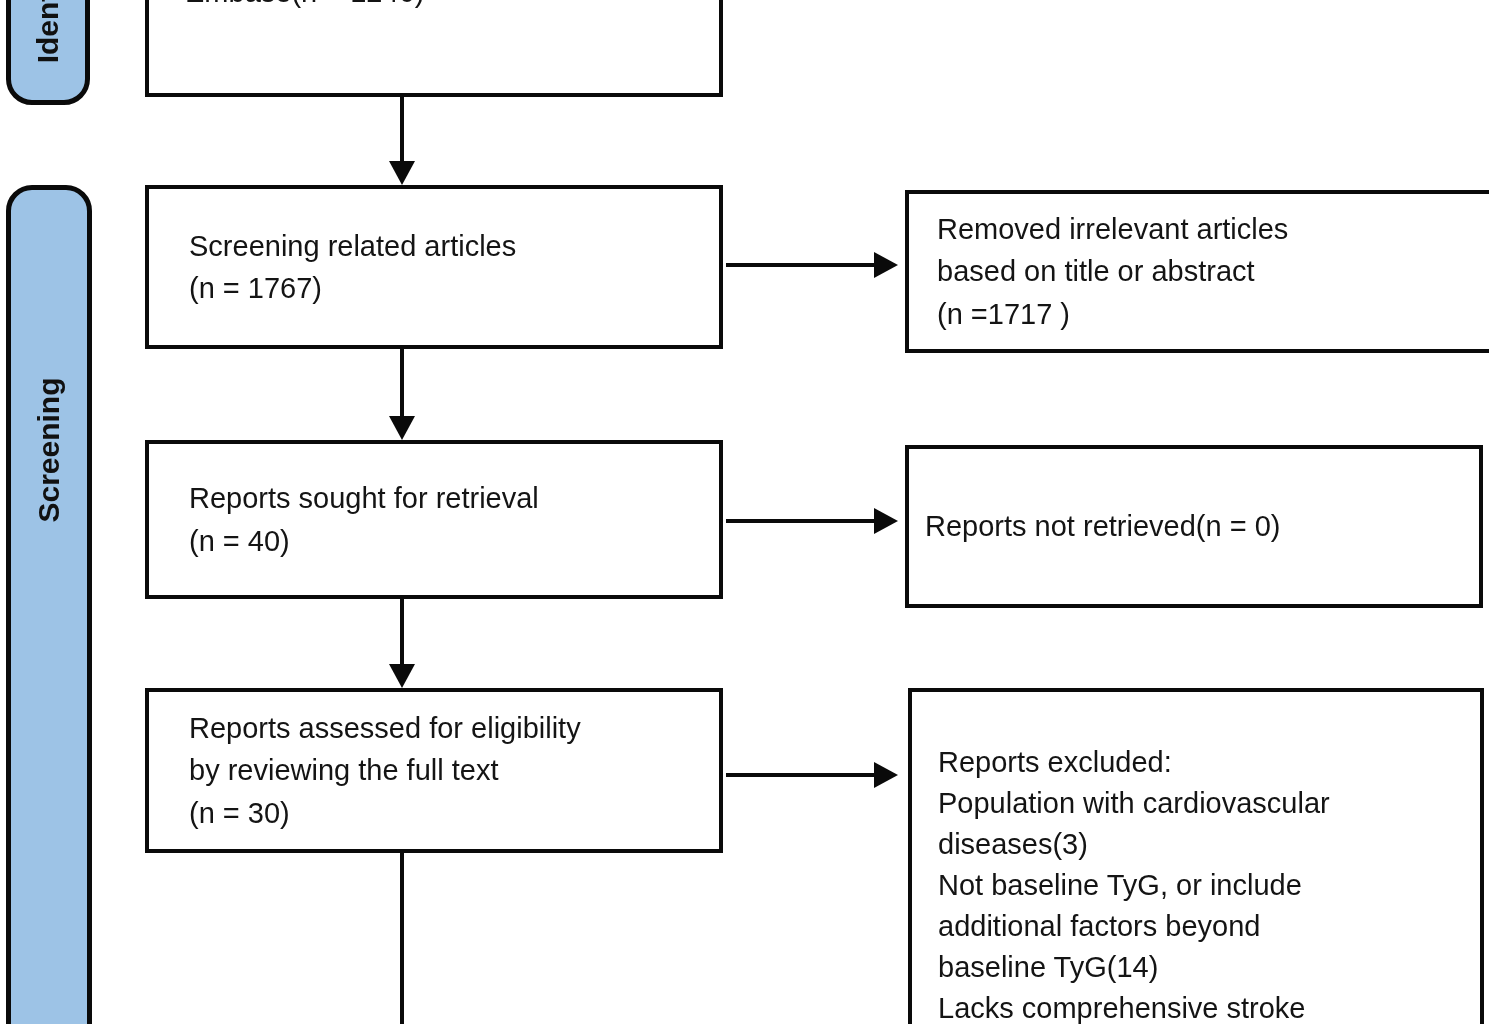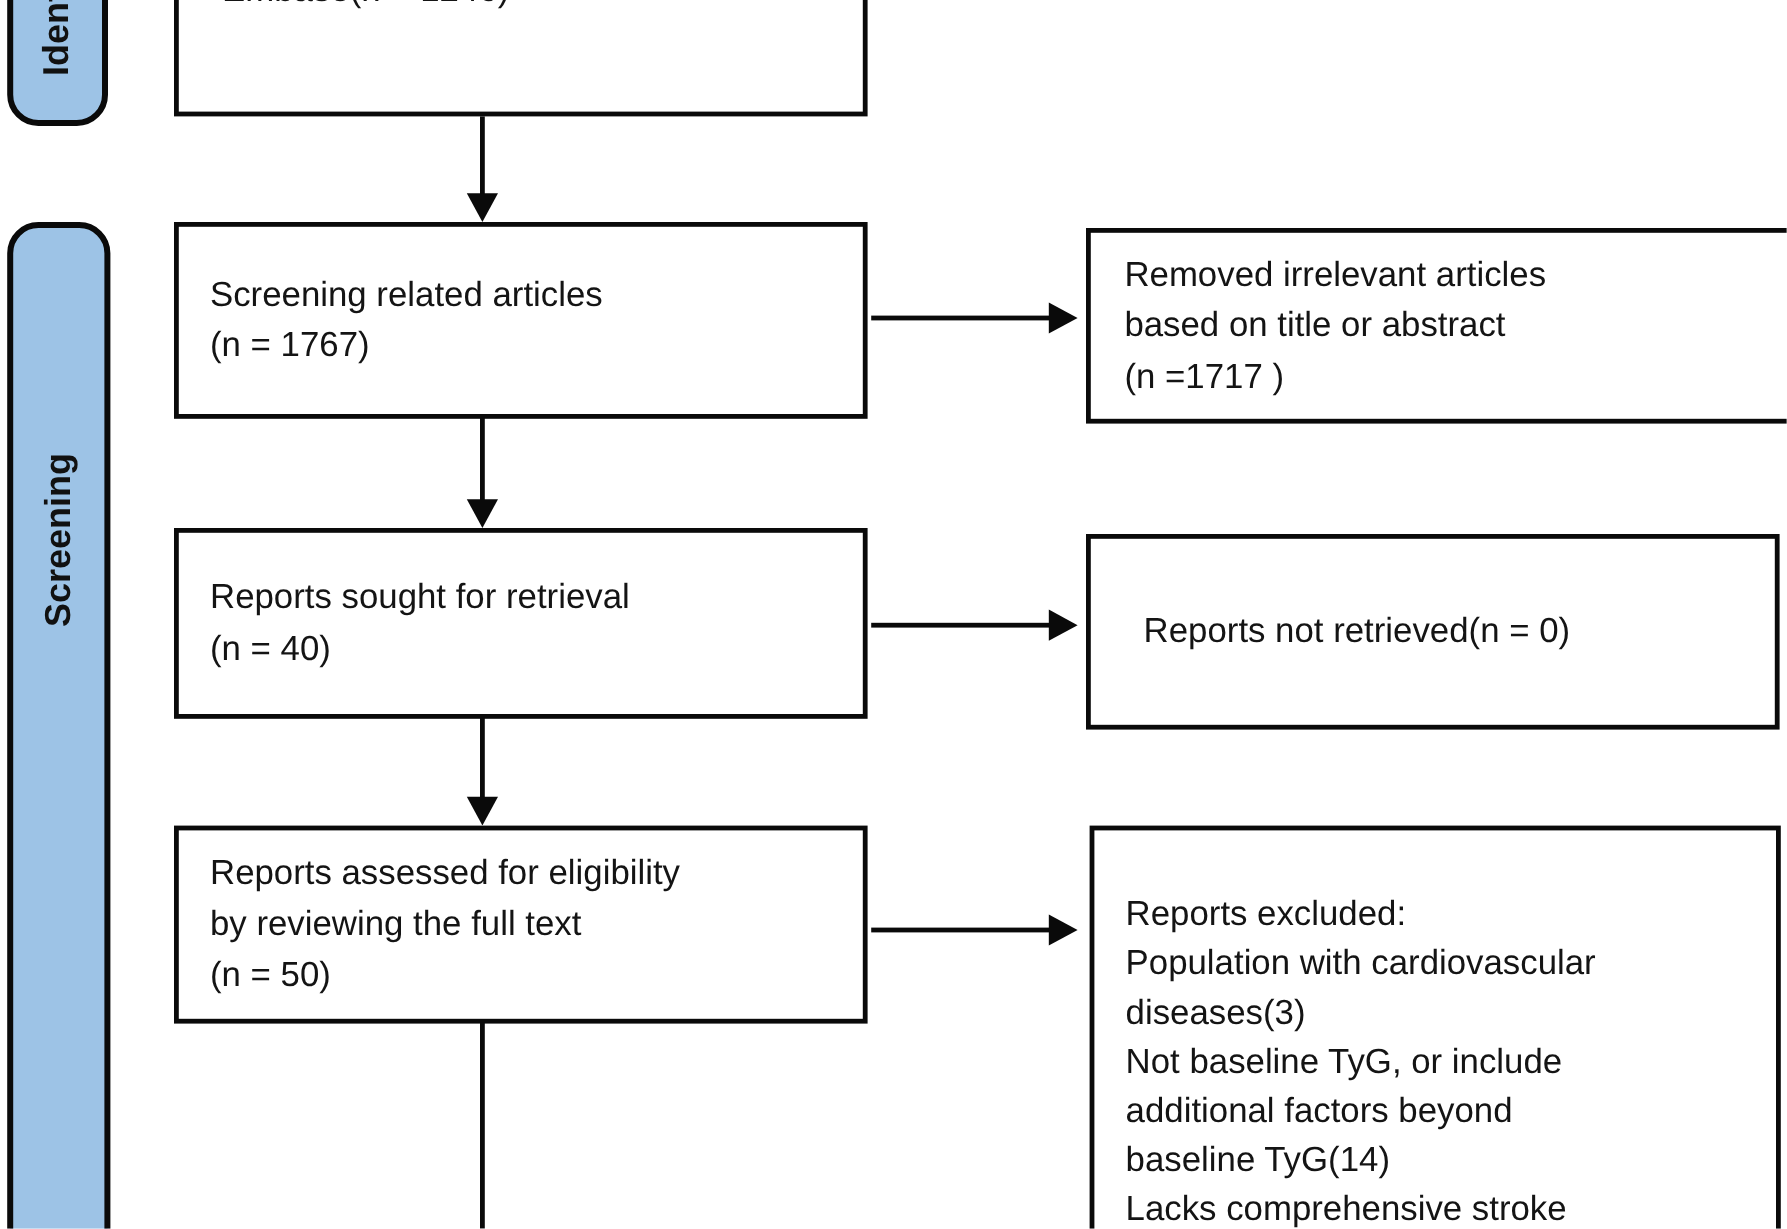--- a/index.html
+++ b/index.html
@@ -33,21 +33,21 @@
     position:absolute;
     background:#ffffff;
     border:4px solid #0a0a0a;
     box-sizing:border-box;
   }
   .fbox.center{display:flex;align-items:center;}
   .box-text{
     white-space:pre-line;
     font-size:29px;
     line-height:1.45;
-    padding-left:26px;
+    padding-left:40px;
     color:#141414;
   }
   .excl-text{
     white-space:pre-line;
     font-size:29px;
     line-height:41px;
     padding:50px 18px 0 26px;
     color:#141414;
   }
   .top-box-line{
@@ -112,30 +112,30 @@
 
   <div class="fbox center" style="left:145px;top:440px;width:578px;height:159px;">
     <div class="box-text">Reports sought for retrieval
 (n = 40)</div>
   </div>
 
   <div class="hline" style="left:726px;top:519px;width:150px;"></div>
   <div class="head-right" style="left:874px;top:508px;"></div>
 
   <div class="fbox center" style="left:905px;top:445px;width:578px;height:163px;">
-    <div class="box-text" style="padding-left:44px;">Reports not retrieved(n = 0)</div>
+    <div class="box-text" style="padding-left:16px;">Reports not retrieved(n = 0)</div>
   </div>
 
   <div class="vline" style="left:400px;top:598px;height:68px;"></div>
   <div class="head-down" style="left:389px;top:664px;"></div>
 
   <div class="fbox center" style="left:145px;top:688px;width:578px;height:165px;">
     <div class="box-text">Reports assessed for eligibility
 by reviewing the full text
-(n = 50)</div>
+(n = 30)</div>
   </div>
 
   <div class="hline" style="left:726px;top:773px;width:150px;"></div>
   <div class="head-right" style="left:874px;top:762px;"></div>
 
   <div class="fbox" style="left:908px;top:688px;width:576px;height:430px;">
     <div class="excl-text">Reports excluded:
 Population with cardiovascular
 diseases(3)
 Not baseline TyG, or include

